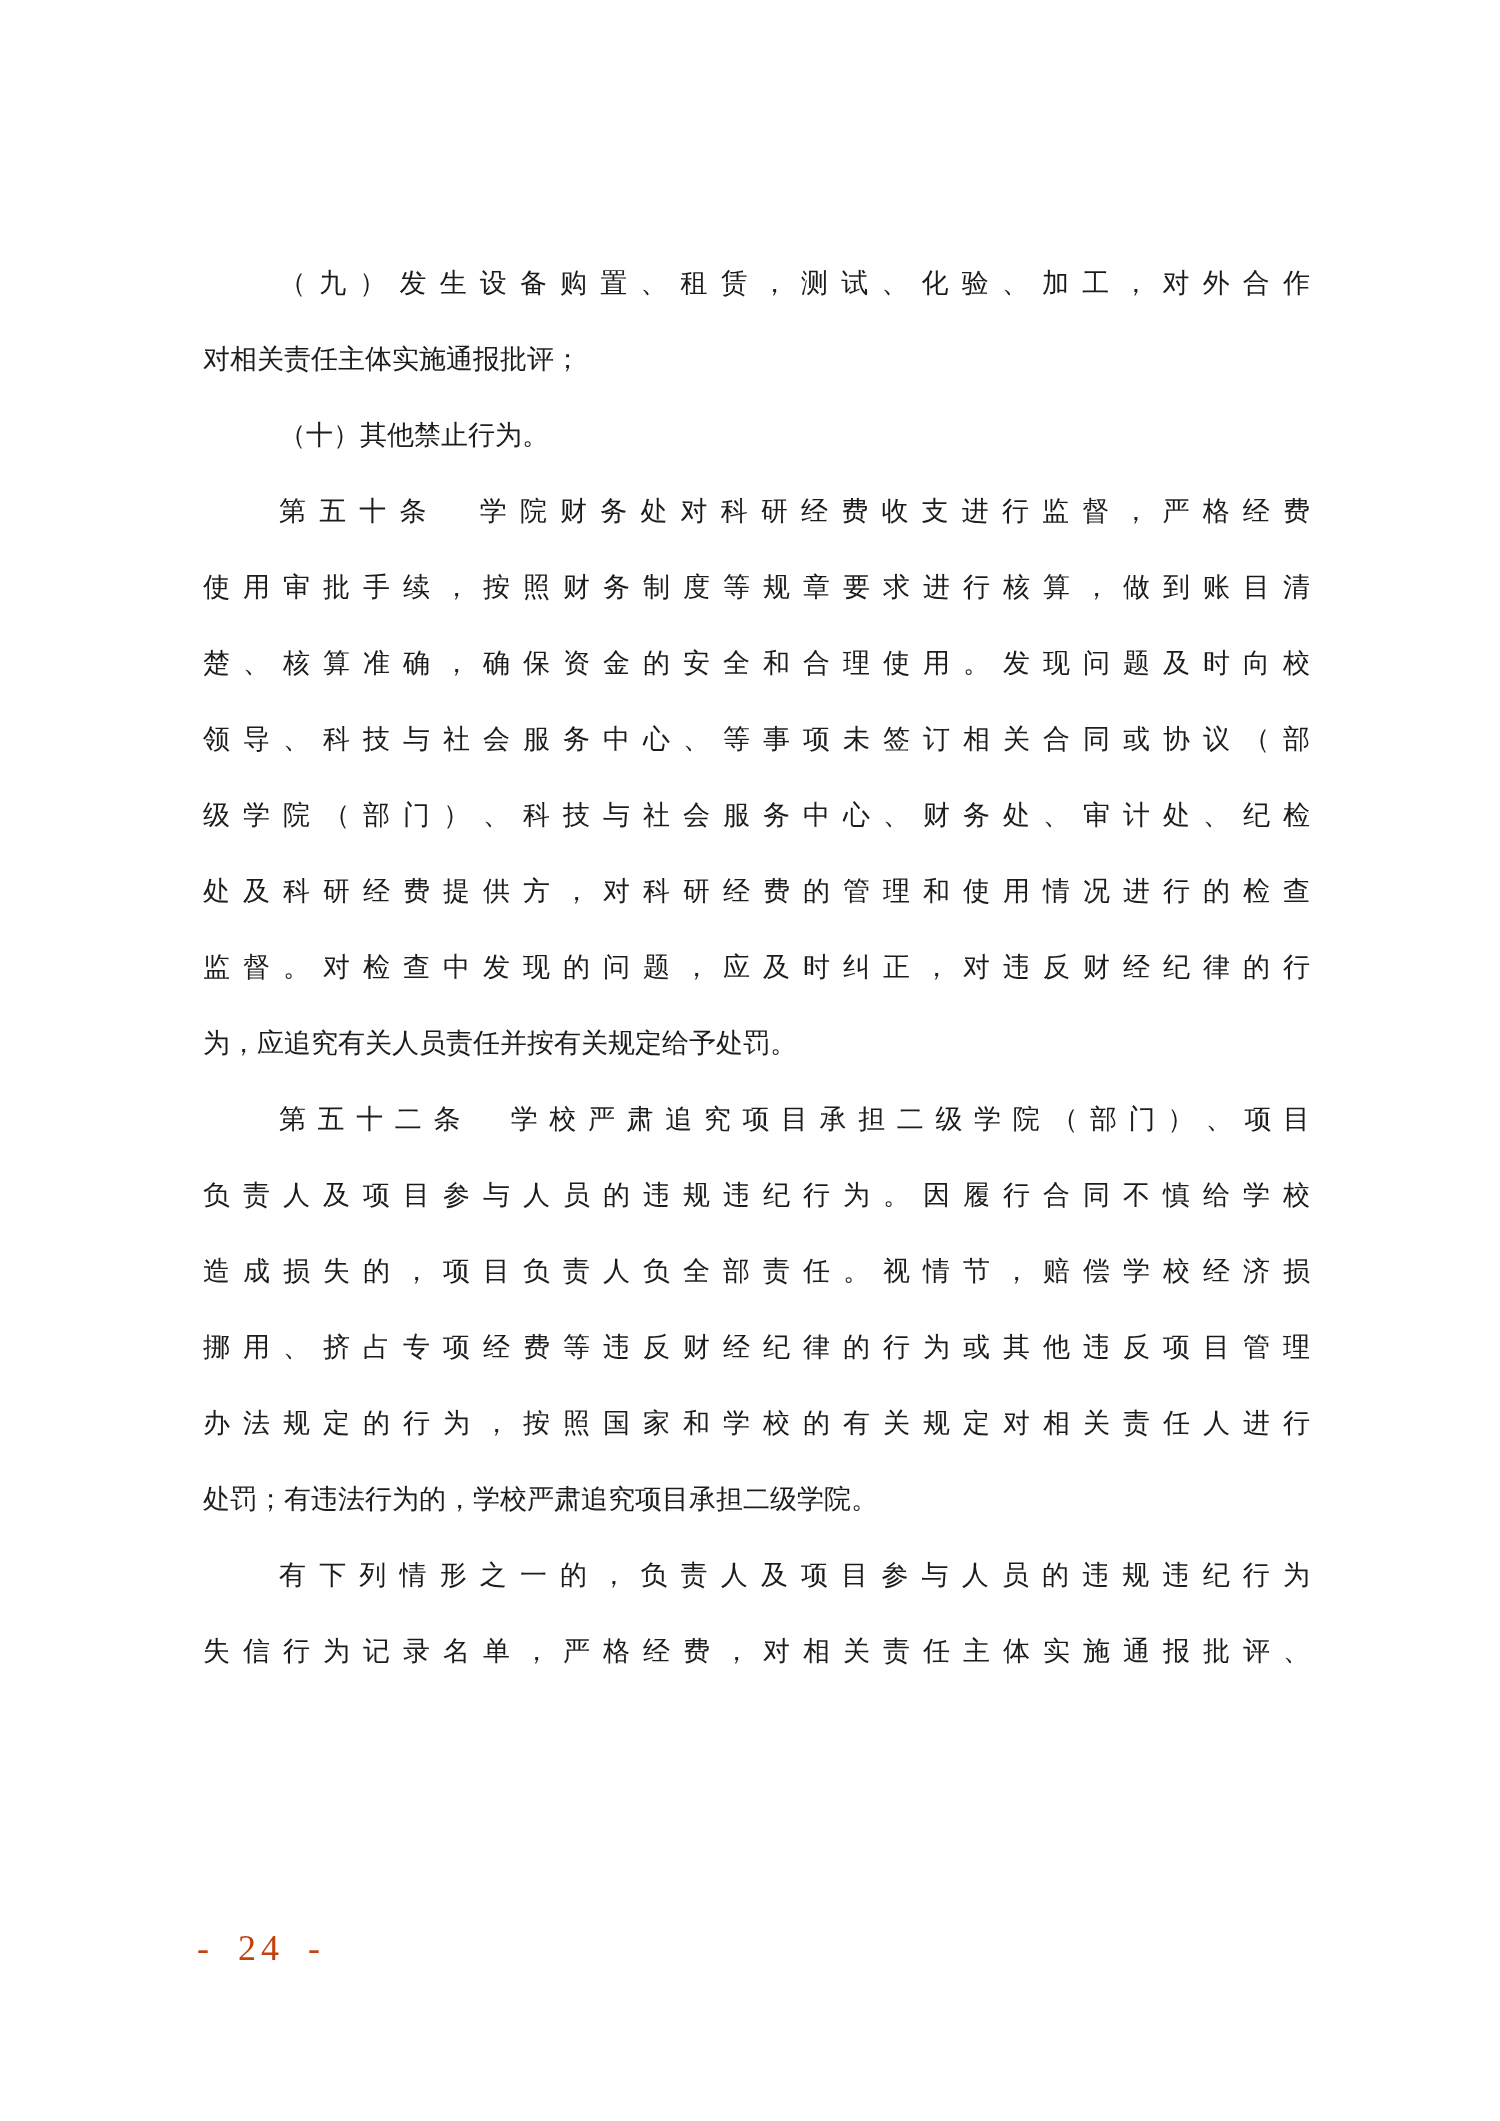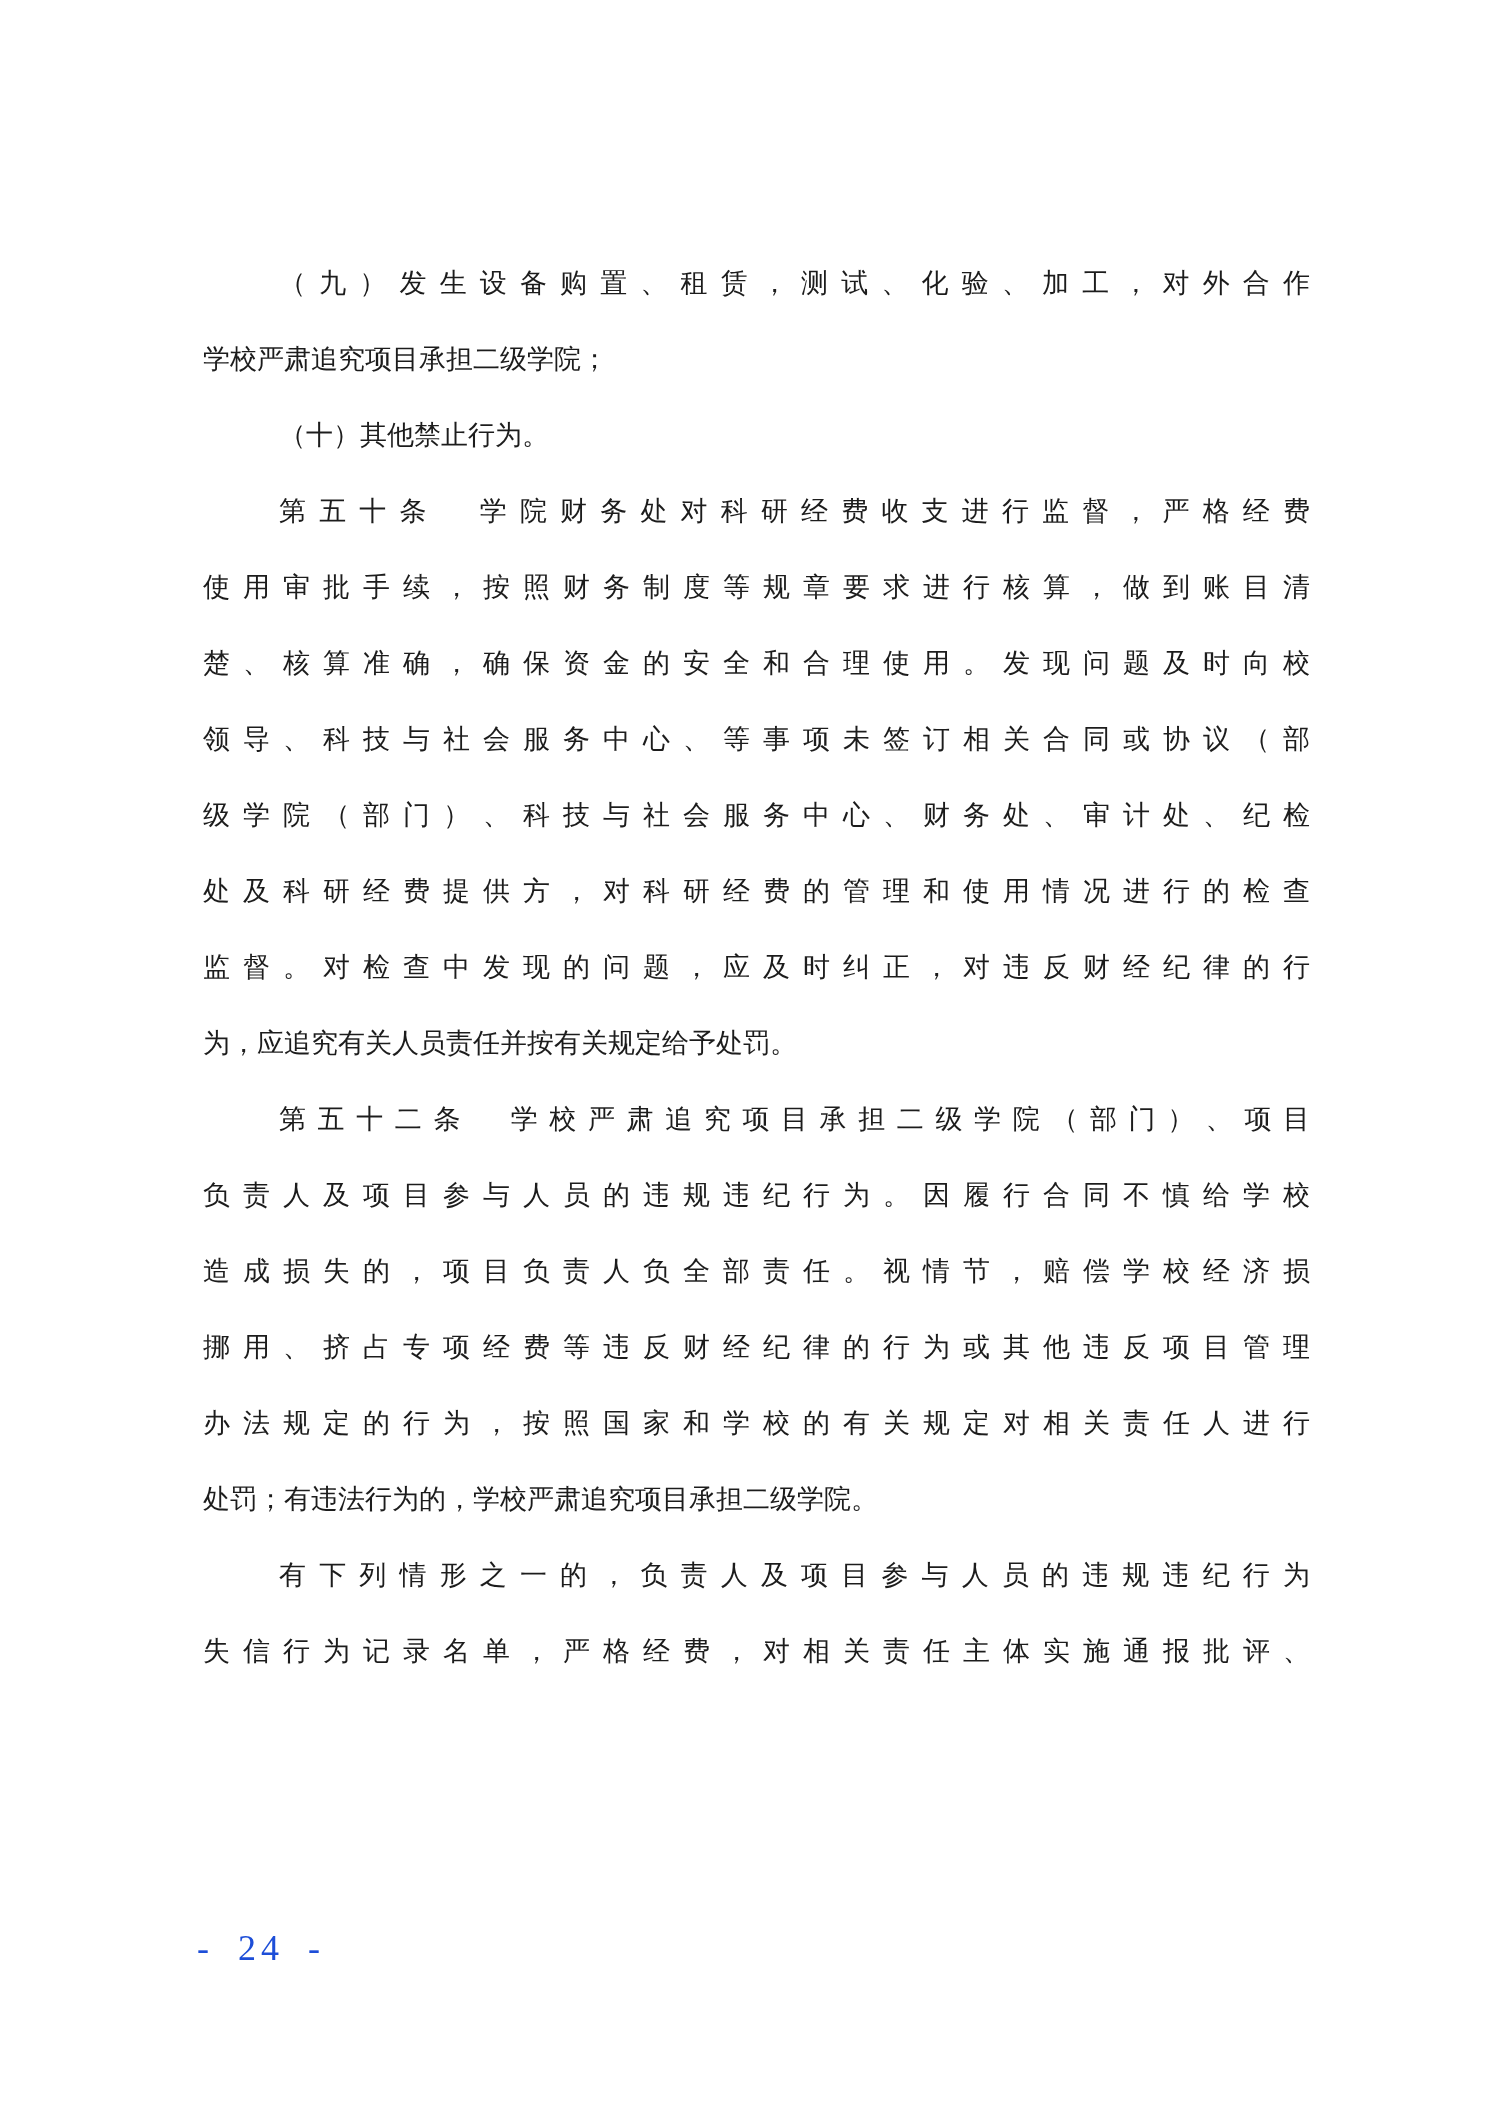--- a/index.html
+++ b/index.html
@@ -44,32 +44,32 @@
     text-indent: 76px;
   }
   .page-number {
     position: absolute;
     left: 197px;
     top: 1922px;
     font-size: 36px;
     line-height: 52px;
     letter-spacing: 5px;
     word-spacing: 10px;
-    color: #1d4ed8;
+    color: #c2410c;
   }
 </style>
 </head>
 <body>
 
 <div class="page">
   <div class="text-block">
 
     <div class="paragraph">
       <div class="line indent fill">（九）发生设备购置、租赁，测试、化验、加工，对外合作</div>
-      <div class="line">学校严肃追究项目承担二级学院；</div>
+      <div class="line">对相关责任主体实施通报批评；</div>
     </div>
 
     <div class="paragraph">
       <div class="line indent">（十）其他禁止行为。</div>
     </div>
 
     <div class="paragraph">
       <div class="line indent fill">第五十条　学院财务处对科研经费收支进行监督，严格经费</div>
       <div class="line fill">使用审批手续，按照财务制度等规章要求进行核算，做到账目清</div>
       <div class="line fill">楚、核算准确，确保资金的安全和合理使用。发现问题及时向校</div>

